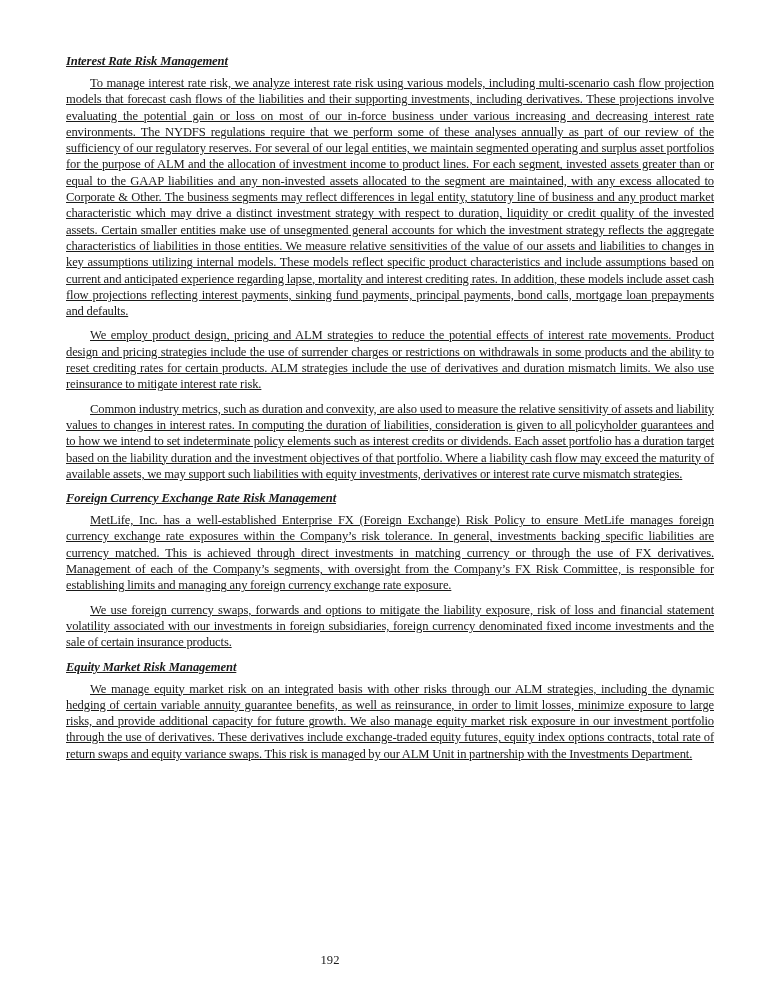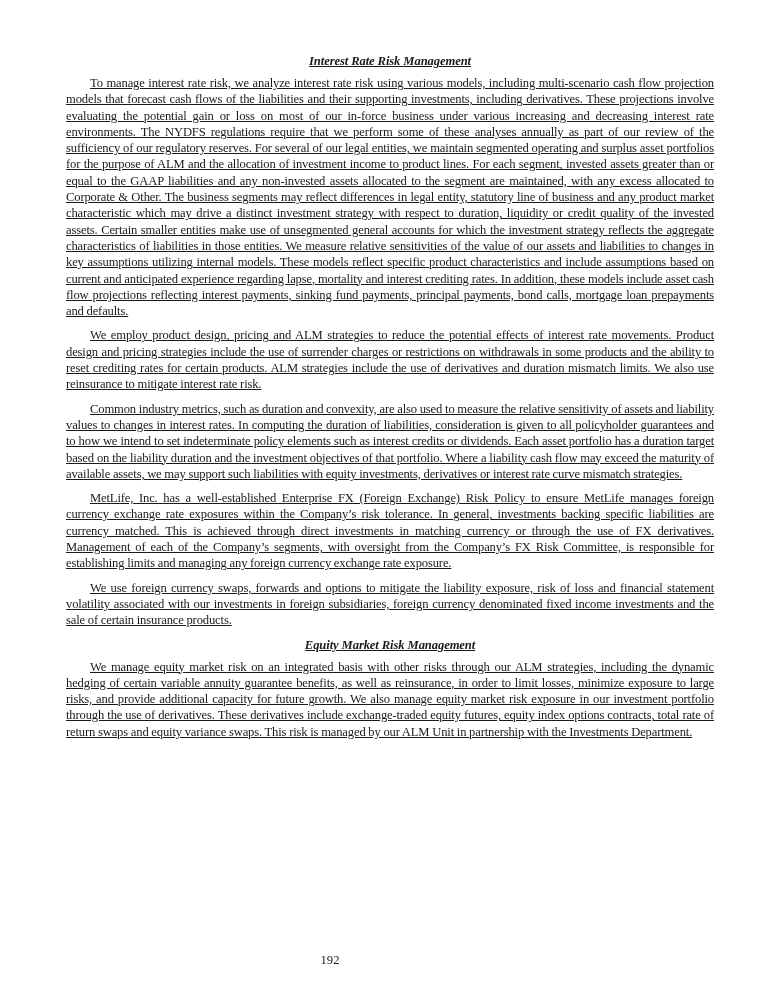--- a/index.html
+++ b/index.html
@@ -22,21 +22,20 @@
       width: 648px;
     }
     .section-heading {
       font-size: 12.6px;
       font-weight: bold;
       font-style: italic;
       text-decoration: underline;
       margin: 0 0 6px 0;
       line-height: 16px;
       letter-spacing: -0.1px;
-      text-align: center;
     }
     .para {
       font-size: 12.6px;
       line-height: 16.3px;
       text-align: justify;
       text-indent: 24px;
       margin: 0 0 8px 0;
       letter-spacing: -0.15px;
       word-spacing: -0.2px;
       text-decoration: underline;
@@ -56,20 +55,21 @@
 <div class="page">
 
   <section>
     <h2 class="section-heading">Interest Rate Risk Management</h2>
     <p class="para">To manage interest rate risk, we analyze interest rate risk using various models, including multi-scenario cash flow projection models that forecast cash flows of the liabilities and their supporting investments, including derivatives. These projections involve evaluating the potential gain or loss on most of our in-force business under various increasing and decreasing interest rate environments. The NYDFS regulations require that we perform some of these analyses annually as part of our review of the sufficiency of our regulatory reserves. For several of our legal entities, we maintain segmented operating and surplus asset portfolios for the purpose of ALM and the allocation of investment income to product lines. For each segment, invested assets greater than or equal to the GAAP liabilities and any non-invested assets allocated to the segment are maintained, with any excess allocated to Corporate &amp; Other. The business segments may reflect differences in legal entity, statutory line of business and any product market characteristic which may drive a distinct investment strategy with respect to duration, liquidity or credit quality of the invested assets. Certain smaller entities make use of unsegmented general accounts for which the investment strategy reflects the aggregate characteristics of liabilities in those entities. We measure relative sensitivities of the value of our assets and liabilities to changes in key assumptions utilizing internal models. These models reflect specific product characteristics and include assumptions based on current and anticipated experience regarding lapse, mortality and interest crediting rates. In addition, these models include asset cash flow projections reflecting interest payments, sinking fund payments, principal payments, bond calls, mortgage loan prepayments and defaults.</p>
     <p class="para">We employ product design, pricing and ALM strategies to reduce the potential effects of interest rate movements. Product design and pricing strategies include the use of surrender charges or restrictions on withdrawals in some products and the ability to reset crediting rates for certain products. ALM strategies include the use of derivatives and duration mismatch limits. We also use reinsurance to mitigate interest rate risk.</p>
     <p class="para">Common industry metrics, such as duration and convexity, are also used to measure the relative sensitivity of assets and liability values to changes in interest rates. In computing the duration of liabilities, consideration is given to all policyholder guarantees and to how we intend to set indeterminate policy elements such as interest credits or dividends. Each asset portfolio has a duration target based on the liability duration and the investment objectives of that portfolio. Where a liability cash flow may exceed the maturity of available assets, we may support such liabilities with equity investments, derivatives or interest rate curve mismatch strategies.</p>
   </section>
 
   <section>
+    <h2 class="section-heading">Foreign Currency Exchange Rate Risk Management</h2>
     <p class="para">MetLife, Inc. has a well-established Enterprise FX (Foreign Exchange) Risk Policy to ensure MetLife manages foreign currency exchange rate exposures within the Company’s risk tolerance. In general, investments backing specific liabilities are currency matched. This is achieved through direct investments in matching currency or through the use of FX derivatives. Management of each of the Company’s segments, with oversight from the Company’s FX Risk Committee, is responsible for establishing limits and managing any foreign currency exchange rate exposure.</p>
     <p class="para">We use foreign currency swaps, forwards and options to mitigate the liability exposure, risk of loss and financial statement volatility associated with our investments in foreign subsidiaries, foreign currency denominated fixed income investments and the sale of certain insurance products.</p>
   </section>
 
   <section>
     <h2 class="section-heading">Equity Market Risk Management</h2>
     <p class="para">We manage equity market risk on an integrated basis with other risks through our ALM strategies, including the dynamic hedging of certain variable annuity guarantee benefits, as well as reinsurance, in order to limit losses, minimize exposure to large risks, and provide additional capacity for future growth. We also manage equity market risk exposure in our investment portfolio through the use of derivatives. These derivatives include exchange-traded equity futures, equity index options contracts, total rate of return swaps and equity variance swaps. This risk is managed by our ALM Unit in partnership with the Investments Department.</p>
   </section>
 
 </div>

